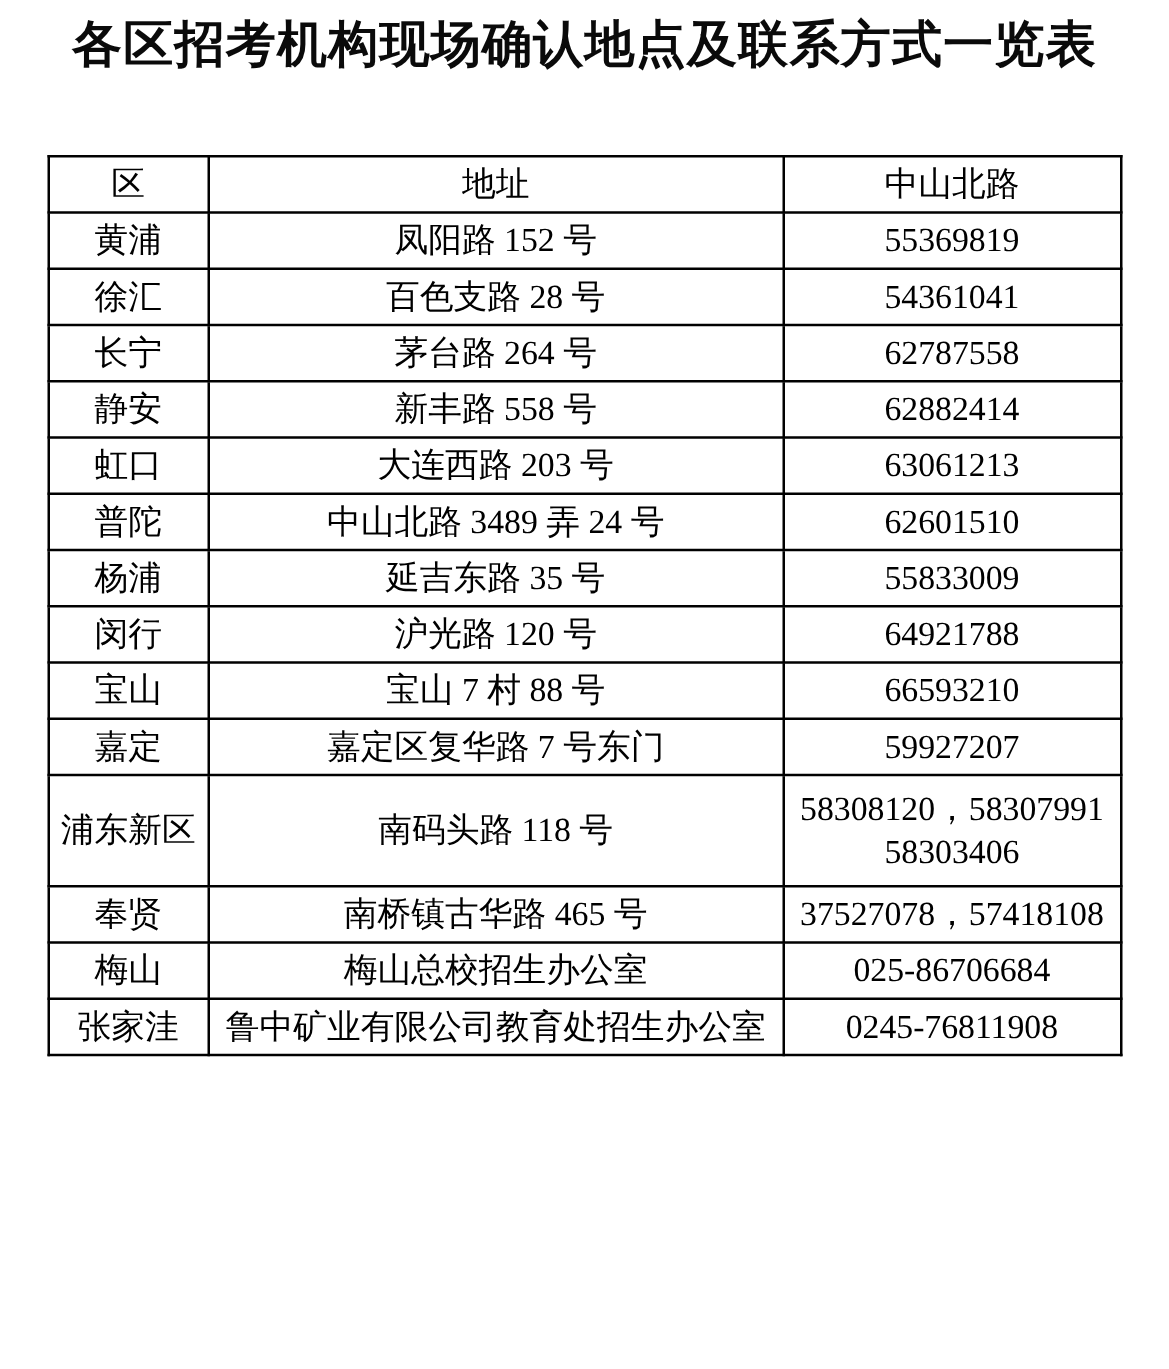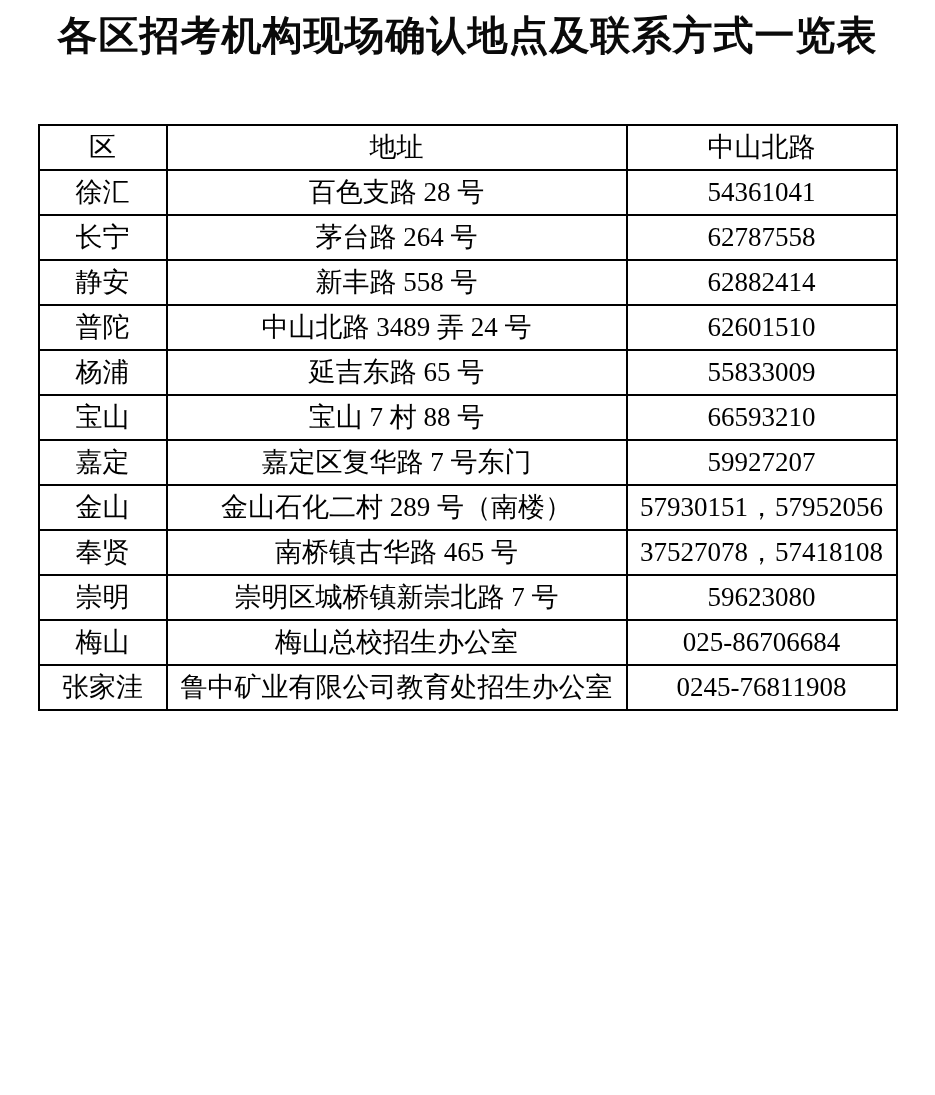--- a/index.html
+++ b/index.html
@@ -80,68 +80,79 @@
     </colgroup>
     <thead>
       <tr>
         <th>区</th>
         <th>地址</th>
         <th>中山北路</th>
       </tr>
     </thead>
     <tbody>
       <tr>
+        <td>黄浦</td>
+        <td>凤阳路 152 号</td>
+        <td class="phone-cell">55369819</td>
+      </tr>
+      <tr>
         <td>徐汇</td>
         <td>百色支路 28 号</td>
         <td class="phone-cell">54361041</td>
       </tr>
       <tr>
         <td>长宁</td>
         <td>茅台路 264 号</td>
         <td class="phone-cell">62787558</td>
       </tr>
       <tr>
         <td>静安</td>
         <td>新丰路 558 号</td>
         <td class="phone-cell">62882414</td>
       </tr>
       <tr>
+        <td>虹口</td>
+        <td>大连西路 203 号</td>
+        <td class="phone-cell">63061213</td>
+      </tr>
+      <tr>
         <td>普陀</td>
         <td>中山北路 3489 弄 24 号</td>
         <td class="phone-cell">62601510</td>
       </tr>
       <tr>
         <td>杨浦</td>
-        <td>延吉东路 65 号</td>
+        <td>延吉东路 35 号</td>
         <td class="phone-cell">55833009</td>
+      </tr>
+      <tr>
+        <td>闵行</td>
+        <td>沪光路 120 号</td>
+        <td class="phone-cell">64921788</td>
       </tr>
       <tr>
         <td>宝山</td>
         <td>宝山 7 村 88 号</td>
         <td class="phone-cell">66593210</td>
       </tr>
       <tr>
         <td>嘉定</td>
         <td>嘉定区复华路 7 号东门</td>
         <td class="phone-cell">59927207</td>
       </tr>
-      <tr>
-        <td>金山</td>
-        <td>金山石化二村 289 号（南楼）</td>
-        <td class="phone-cell">57930151，57952056</td>
+      <tr class="tall">
+        <td>浦东新区</td>
+        <td>南码头路 118 号</td>
+        <td class="phone-cell">58308120，58307991
+58303406</td>
       </tr>
       <tr>
         <td>奉贤</td>
         <td>南桥镇古华路 465 号</td>
         <td class="phone-cell">37527078，57418108</td>
-      </tr>
-      <tr>
-        <td>崇明</td>
-        <td>崇明区城桥镇新崇北路 7 号</td>
-        <td class="phone-cell">59623080</td>
       </tr>
       <tr>
         <td>梅山</td>
         <td>梅山总校招生办公室</td>
         <td class="phone-cell">025-86706684</td>
       </tr>
       <tr>
         <td>张家洼</td>
         <td>鲁中矿业有限公司教育处招生办公室</td>
         <td class="phone-cell">0245-76811908</td>

